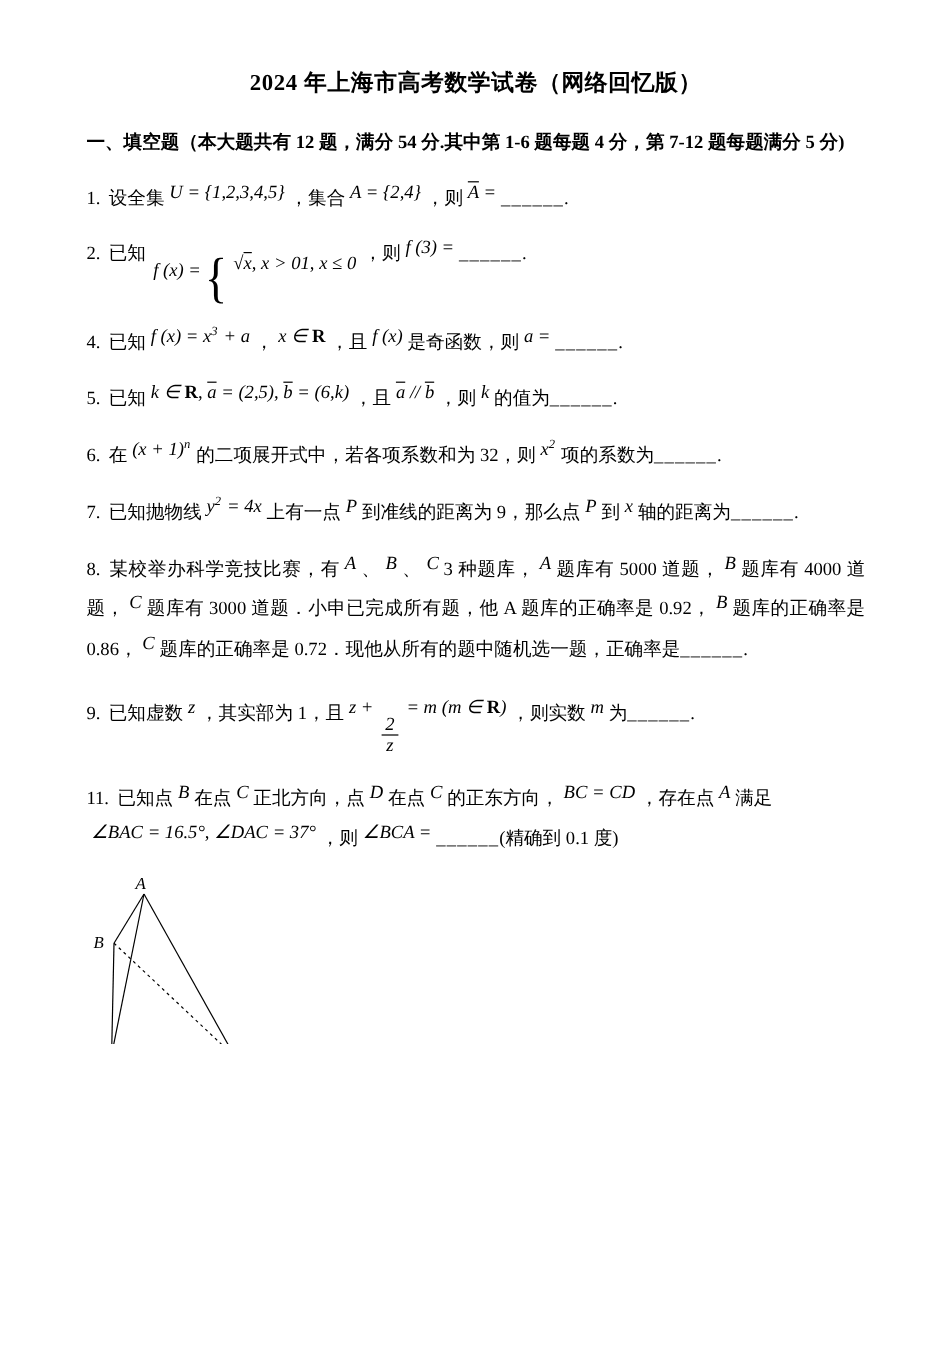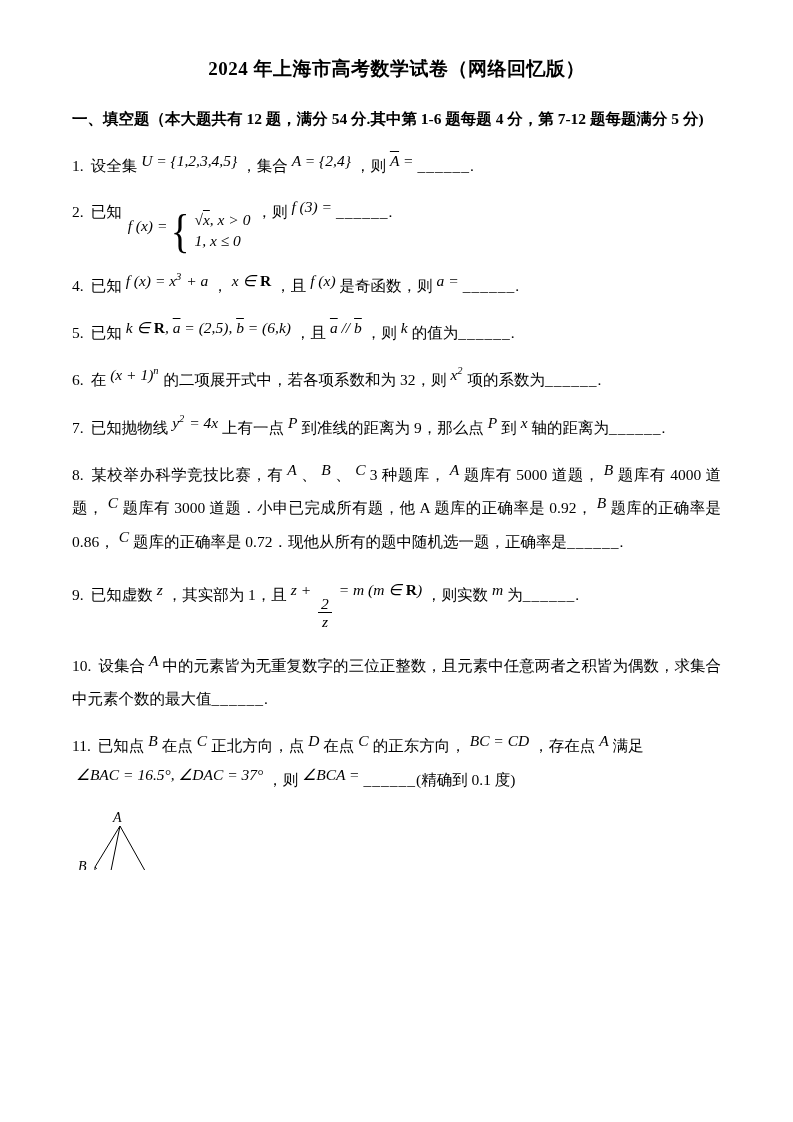--- a/index.html
+++ b/index.html
@@ -45,21 +45,21 @@
   .ovl { text-decoration: overline; }
   .sp { font-size: 10.5px; font-style: italic; position: relative; top: -6px; margin-right: 1px; }
   .bl { letter-spacing: 1px; }
   
   .pw {
     display: inline-flex; 
     vertical-align: -14px; margin: 0 6px; white-space: nowrap;
   }
   .pw-fx { font-style: italic; margin-right: 2px; }
   .pw-brace { font-size: 46px; line-height: 1; font-weight: 400; margin-right: 3px; transform: scaleX(.85); }
-  .pw-cases { display: inline-flex; flex-direction: column; }
+  .pw-cases { display: inline-flex; flex-direction: row; }
   .pw-row { line-height: 21px; white-space: nowrap; }
   .rad { font-style: normal; }
   
   .frac { display: inline-flex; flex-direction: column; vertical-align: -14px; text-align: center; margin: 0 3px; }
   .fn { display: block; line-height: 17px; padding: 0 3px; }
   .fd { display: block; line-height: 17px; border-top: 1px solid #000; padding: 0 3px; }
   
   .fig-wrap { margin: 14px 0 0 2px; }
   .fig-label { font-style: italic; font-size: 14px; font-family: "Liberation Serif", serif; }
   svg line { stroke: #000; stroke-width: 1; }
@@ -111,23 +111,20 @@
     <span class="num">8.</span><span class="zh">某校举办科学竞技比赛，有</span><span class="mg"><span class="mi">A</span></span><span class="zh">、</span><span class="mg"><span class="mi">B</span></span><span class="zh">、</span><span class="mg"><span class="mi">C</span></span><span class="zh">3 种题库，</span><span class="mg"><span class="mi">A</span></span><span class="zh">题库有 5000 道题，</span><span class="mg"><span class="mi">B</span></span><span class="zh">题库有 4000 道题，</span><span class="mg"><span class="mi">C</span></span><span class="zh">题库有 3000 道题．小申已完成所有题，他 A 题库的正确率是 0.92，</span><span class="mg"><span class="mi">B</span></span><span class="zh">题库的正确率是 0.86，</span><span class="mg"><span class="mi">C</span></span><span class="zh">题库的正确率是 0.72．现他从所有的题中随机选一题，正确率是</span><span class="bl">______</span><span class="zh">.</span>
   </p>
 
   <p class="q" style="margin-top:20px">
     <span class="num">9.</span><span class="zh">已知虚数</span><span class="mg"><span class="mi">z</span></span><span class="zh">，其实部为 1，且</span><span class="mg"><span class="mi">z + </span><span class="frac">
           <span class="fn mi">2</span>
           <span class="fd mi">z</span>
         </span><span class="mi"> = m (m ∈ </span><span class="bf">R</span><span class="mi">)</span></span><span class="zh">，则实数</span><span class="mg"><span class="mi">m</span></span><span class="zh">为</span><span class="bl">______</span><span class="zh">.</span>
   </p>
 
-  <p class="q">
-    <span class="num">10.</span><span class="zh">设集合</span><span class="mg"><span class="mi">A</span></span><span class="zh">中的元素皆为无重复数字的三位正整数，且元素中任意两者之积皆为偶数，求集合中元素个数的最大值</span><span class="bl">______</span><span class="zh">.</span>
-  </p>
 
   <p class="q">
     <span class="num">11.</span><span class="zh">已知点</span><span class="mg"><span class="mi">B</span></span><span class="zh">在点</span><span class="mg"><span class="mi">C</span></span><span class="zh">正北方向，点</span><span class="mg"><span class="mi">D</span></span><span class="zh">在点</span><span class="mg"><span class="mi">C</span></span><span class="zh">的正东方向，</span><span class="mg"><span class="mi">BC = CD</span></span><span class="zh">，存在点</span><span class="mg"><span class="mi">A</span></span><span class="zh">满足</span><br>
     <span class="mg"><span class="mi">∠BAC = 16.5°, ∠DAC = 37°</span></span><span class="zh">，则</span><span class="mg"><span class="mi">∠BCA =</span></span><span class="bl">______</span><span class="zh">(精确到 0.1 度)</span>
   </p>
 
   <div class="fig-wrap">
     <svg width="150" height="175" viewBox="0 0 150 175">
       <line x1="46" y1="16" x2="21" y2="57"></line>
       <line x1="46" y1="16" x2="19" y2="150"></line>

